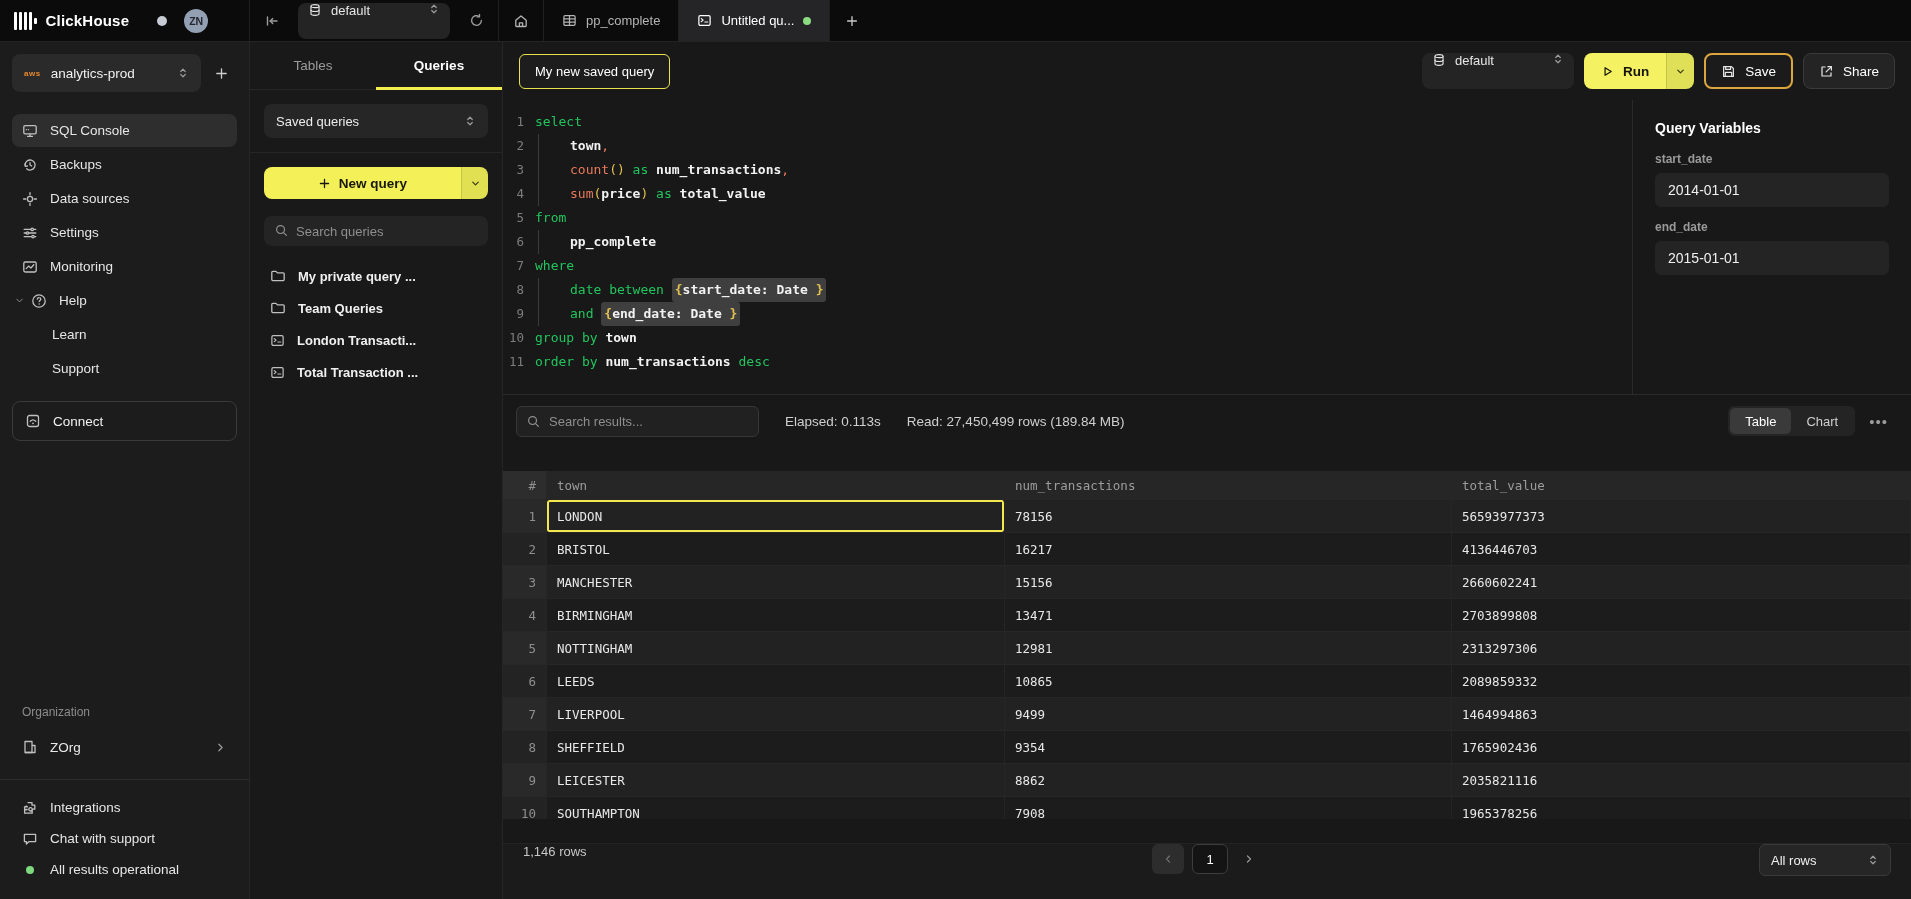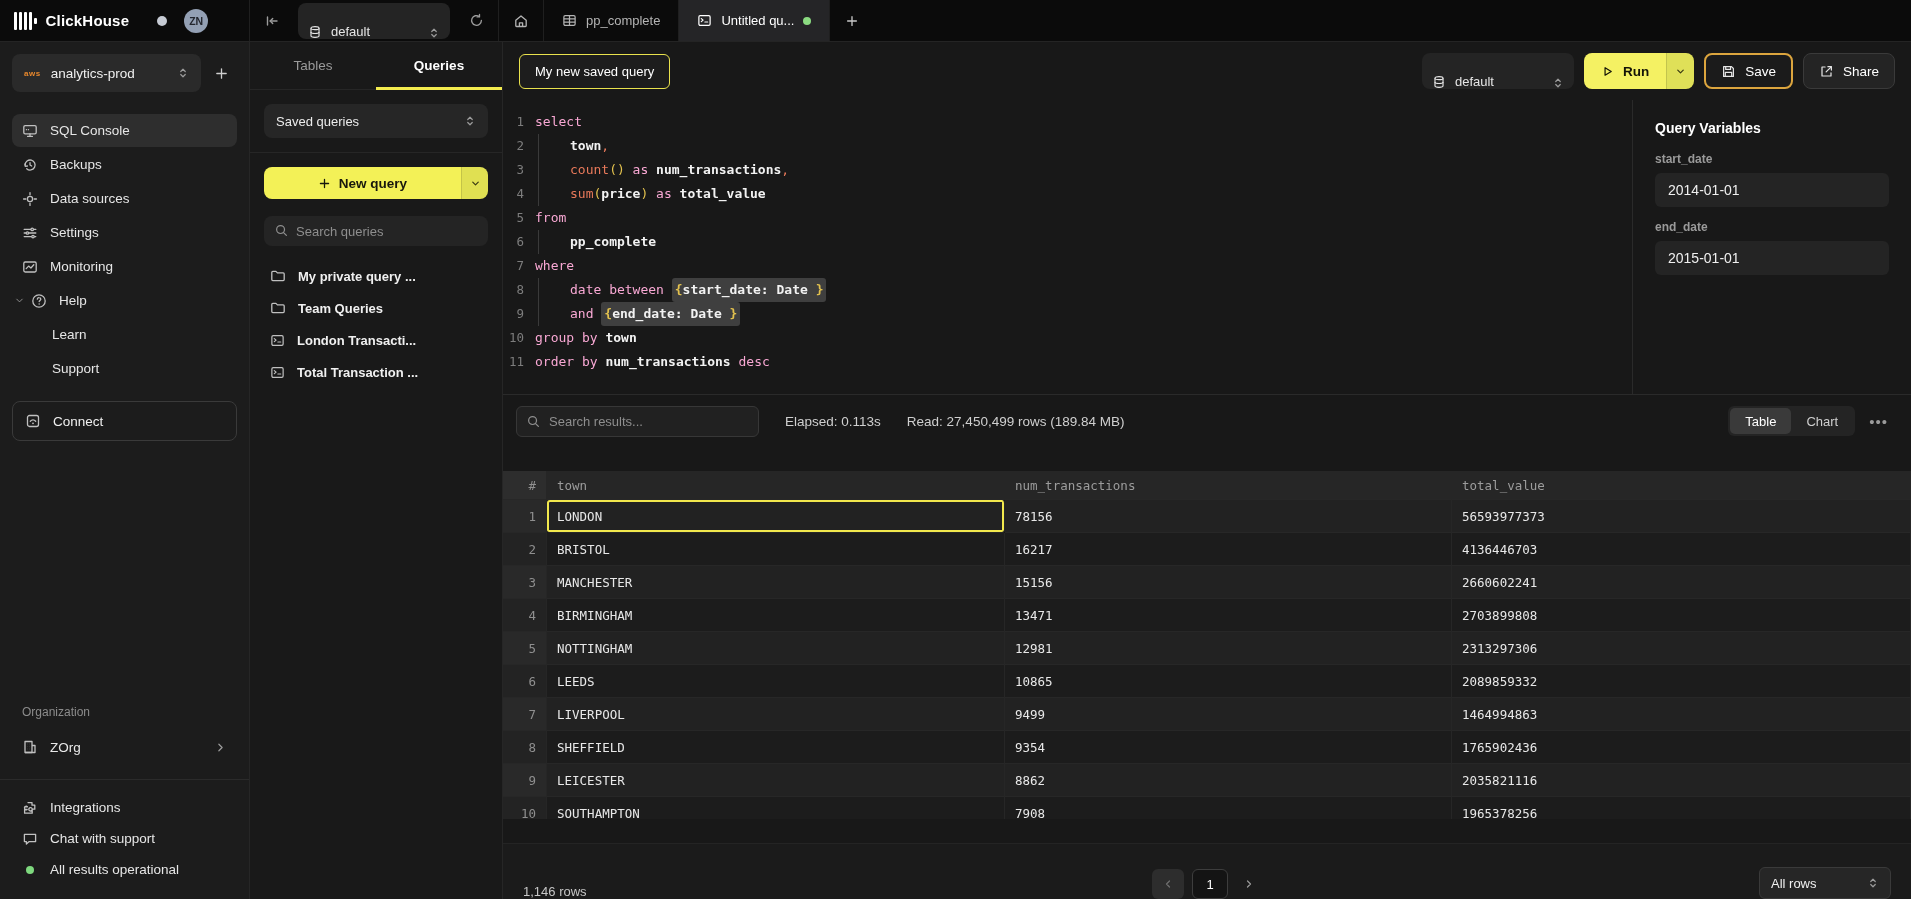--- a/index.html
+++ b/index.html
@@ -17,21 +17,21 @@
   .topbar { height: 42px; background: #0b0b0b; border-bottom: 1px solid #242424; display: flex; align-items: stretch; flex: none; }
   .topbar-left { width: 250px; flex: none; display: flex; align-items: center; padding: 0 14px; border-right: 1px solid #1f1f1f; }
   .logo-bars { display: flex; align-items: center; gap: 2.5px; height: 18px; margin-right: 9px; }
   .logo-bars i { width: 2.5px; height: 18px; background: #fff; border-radius: 1px; }
   .logo-bars i.short { height: 6px; }
   .brand { font-size: 15px; font-weight: 700; color: #fff; letter-spacing: .2px; }
   .brand-dot { width: 10px; height: 10px; border-radius: 50%; background: #c6cbd4; margin-left: 28px; }
   .avatar { width: 24px; height: 24px; border-radius: 50%; background: #93a0b4; color: #23262e; font-size: 10.5px; font-weight: 700; display: flex; align-items: center; justify-content: center; margin-left: 17px; }
   .topbar-nav { flex: 1; display: flex; align-items: stretch; }
   .tb-icon-btn { width: 44px; display: flex; align-items: center; justify-content: center; color: #9c9c9c; cursor: pointer; }
-  .tb-select { align-self: center; height: 36px; background: #242424; border-radius: 8px; display: flex; align-items: flex-end; gap: 9px; padding: 0 10px; margin: 0 4px; width: 152px; color: #e6e6e6; cursor: pointer; }
+  .tb-select { align-self: center; height: 36px; background: #242424; border-radius: 8px; display: flex; align-items: flex-start; gap: 9px; padding: 0 10px; margin: 0 4px; width: 152px; color: #e6e6e6; cursor: pointer; }
   .tb-select .grow { flex: 1; }
   .vsep { width: 1px; background: #1f1f1f; }
   .tab { display: flex; align-items: center; gap: 9px; padding: 0 18px; color: #b4b4b4; border-right: 1px solid #1f1f1f; cursor: pointer; }
   .tab:first-of-type { border-left: 1px solid #1f1f1f; }
   .tab.home { padding: 0 14px; }
   .tab.active { background: #252527; color: #fff; }
   .dot-green { width: 8px; height: 8px; border-radius: 50%; background: #8bdb81; }
   .tab-plus { width: 44px; display: flex; align-items: center; justify-content: center; color: #c9c9c9; cursor: pointer; }
 
   
@@ -94,21 +94,21 @@
   .run-btn .run-caret { width: 28px; background: #dfe058; color: #3b3b14; display: flex; align-items: center; justify-content: center; border-left: 1px solid rgba(0,0,0,.12); }
   .save-btn { height: 36px; border: 2px solid #dca53e; border-radius: 8px; background: #1b1b1b; color: #fff; display: flex; align-items: center; gap: 9px; padding: 0 15px; font-size: 13.5px; cursor: pointer; }
   .share-btn { height: 36px; border: 1px solid #3a3a3a; border-radius: 8px; background: #242424; color: #fff; display: flex; align-items: center; gap: 9px; padding: 0 15px; font-size: 13.5px; cursor: pointer; }
   .save-btn .ico, .share-btn .ico { display: flex; color: #e6e6e6; }
 
   .editor-row { height: 294px; flex: none; display: flex; min-height: 0; }
   .editor { flex: 1; padding-top: 10px; font-family: "DejaVu Sans Mono", monospace; font-size: 13px; line-height: 24px; overflow: hidden; cursor: text; }
   .code-line { display: flex; }
   .code-line .ln { width: 32px; flex: none; text-align: right; color: #7d7d7d; padding-right: 11px; font-size: 12.5px; user-select: none; }
   .code-content { display: flex; white-space: pre; align-items: stretch; }
-  .tk-kw { color: #f9a8d4; }
+  .tk-kw { color: #22c55e; }
   .tk-id { color: #f2f2f2; font-weight: 700; }
   .tk-fn { color: #e8795a; }
   .tk-pa { color: #e2c14e; }
   .tk-pu { color: #e8795a; }
   .indent-guide { width: 32px; flex: none; border-left: 1px solid #3a3a3a; margin-left: 3px; }
   .param-chip { background: #3f3f3f; border-radius: 3px; padding: 0 3px; }
   .param-chip .br { color: #e2c14e; font-weight: 700; }
   .param-chip .tx { color: #f2f2f2; font-weight: 700; }
 
   .vars-panel { width: 279px; flex: none; border-left: 1px solid #2a2a2a; padding: 20px 22px; }
@@ -137,21 +137,21 @@
   .thead .tcell { color: #9c9c9c; }
   .thead .tcell.gut { background: #2d2d2d; }
   .thead .tcell:not(.gut) { background: #262626; }
   .tcell.gut { justify-content: flex-end; color: #8f8f8f; }
   .trow.odd .tcell.gut { background: #292929; }
   .trow.odd .tcell:not(.gut) { background: #222222; }
   .trow.even .tcell.gut { background: #232323; }
   .trow.even .tcell:not(.gut) { background: #1c1c1c; }
   .tcell.selected { box-shadow: inset 0 0 0 2px #f2e84d; border-radius: 3px; position: relative; z-index: 1; }
 
-  .pagination { height: 56px; flex: none; display: flex; align-items: flex-end; padding: 0 20px; border-top: 1px solid #242424; background: #1b1b1b; position: relative; }
+  .pagination { height: 56px; flex: none; display: flex; align-items: flex-start; padding: 0 20px; border-top: 1px solid #242424; background: #1b1b1b; position: relative; }
   .rows-count { color: #c6c6c6; font-size: 13px; }
   .pg-center { position: absolute; left: 50%; transform: translateX(-50%); display: flex; align-items: center; gap: 8px; }
   .pg-prev { width: 32px; height: 30px; background: #2d2d2d; border-radius: 6px; display: flex; align-items: center; justify-content: center; color: #6f6f6f; cursor: pointer; }
   .pg-page { min-width: 36px; height: 30px; border: 1px solid #3d3d3d; background: #141414; border-radius: 6px; display: flex; align-items: center; justify-content: center; color: #fff; font-size: 13px; cursor: text; }
   .pg-next { width: 26px; height: 30px; display: flex; align-items: center; justify-content: center; color: #9a9a9a; cursor: pointer; }
   .pg-right { margin-left: auto; }
   .allrows-select { height: 32px; width: 132px; background: #262626; border: 1px solid #3a3a3a; border-radius: 6px; display: flex; align-items: center; padding: 0 11px; color: #f0f0f0; cursor: pointer; }
   .allrows-select .grow { flex: 1; }
   .mut { color: #9c9c9c; }
   svg { display: block; }

